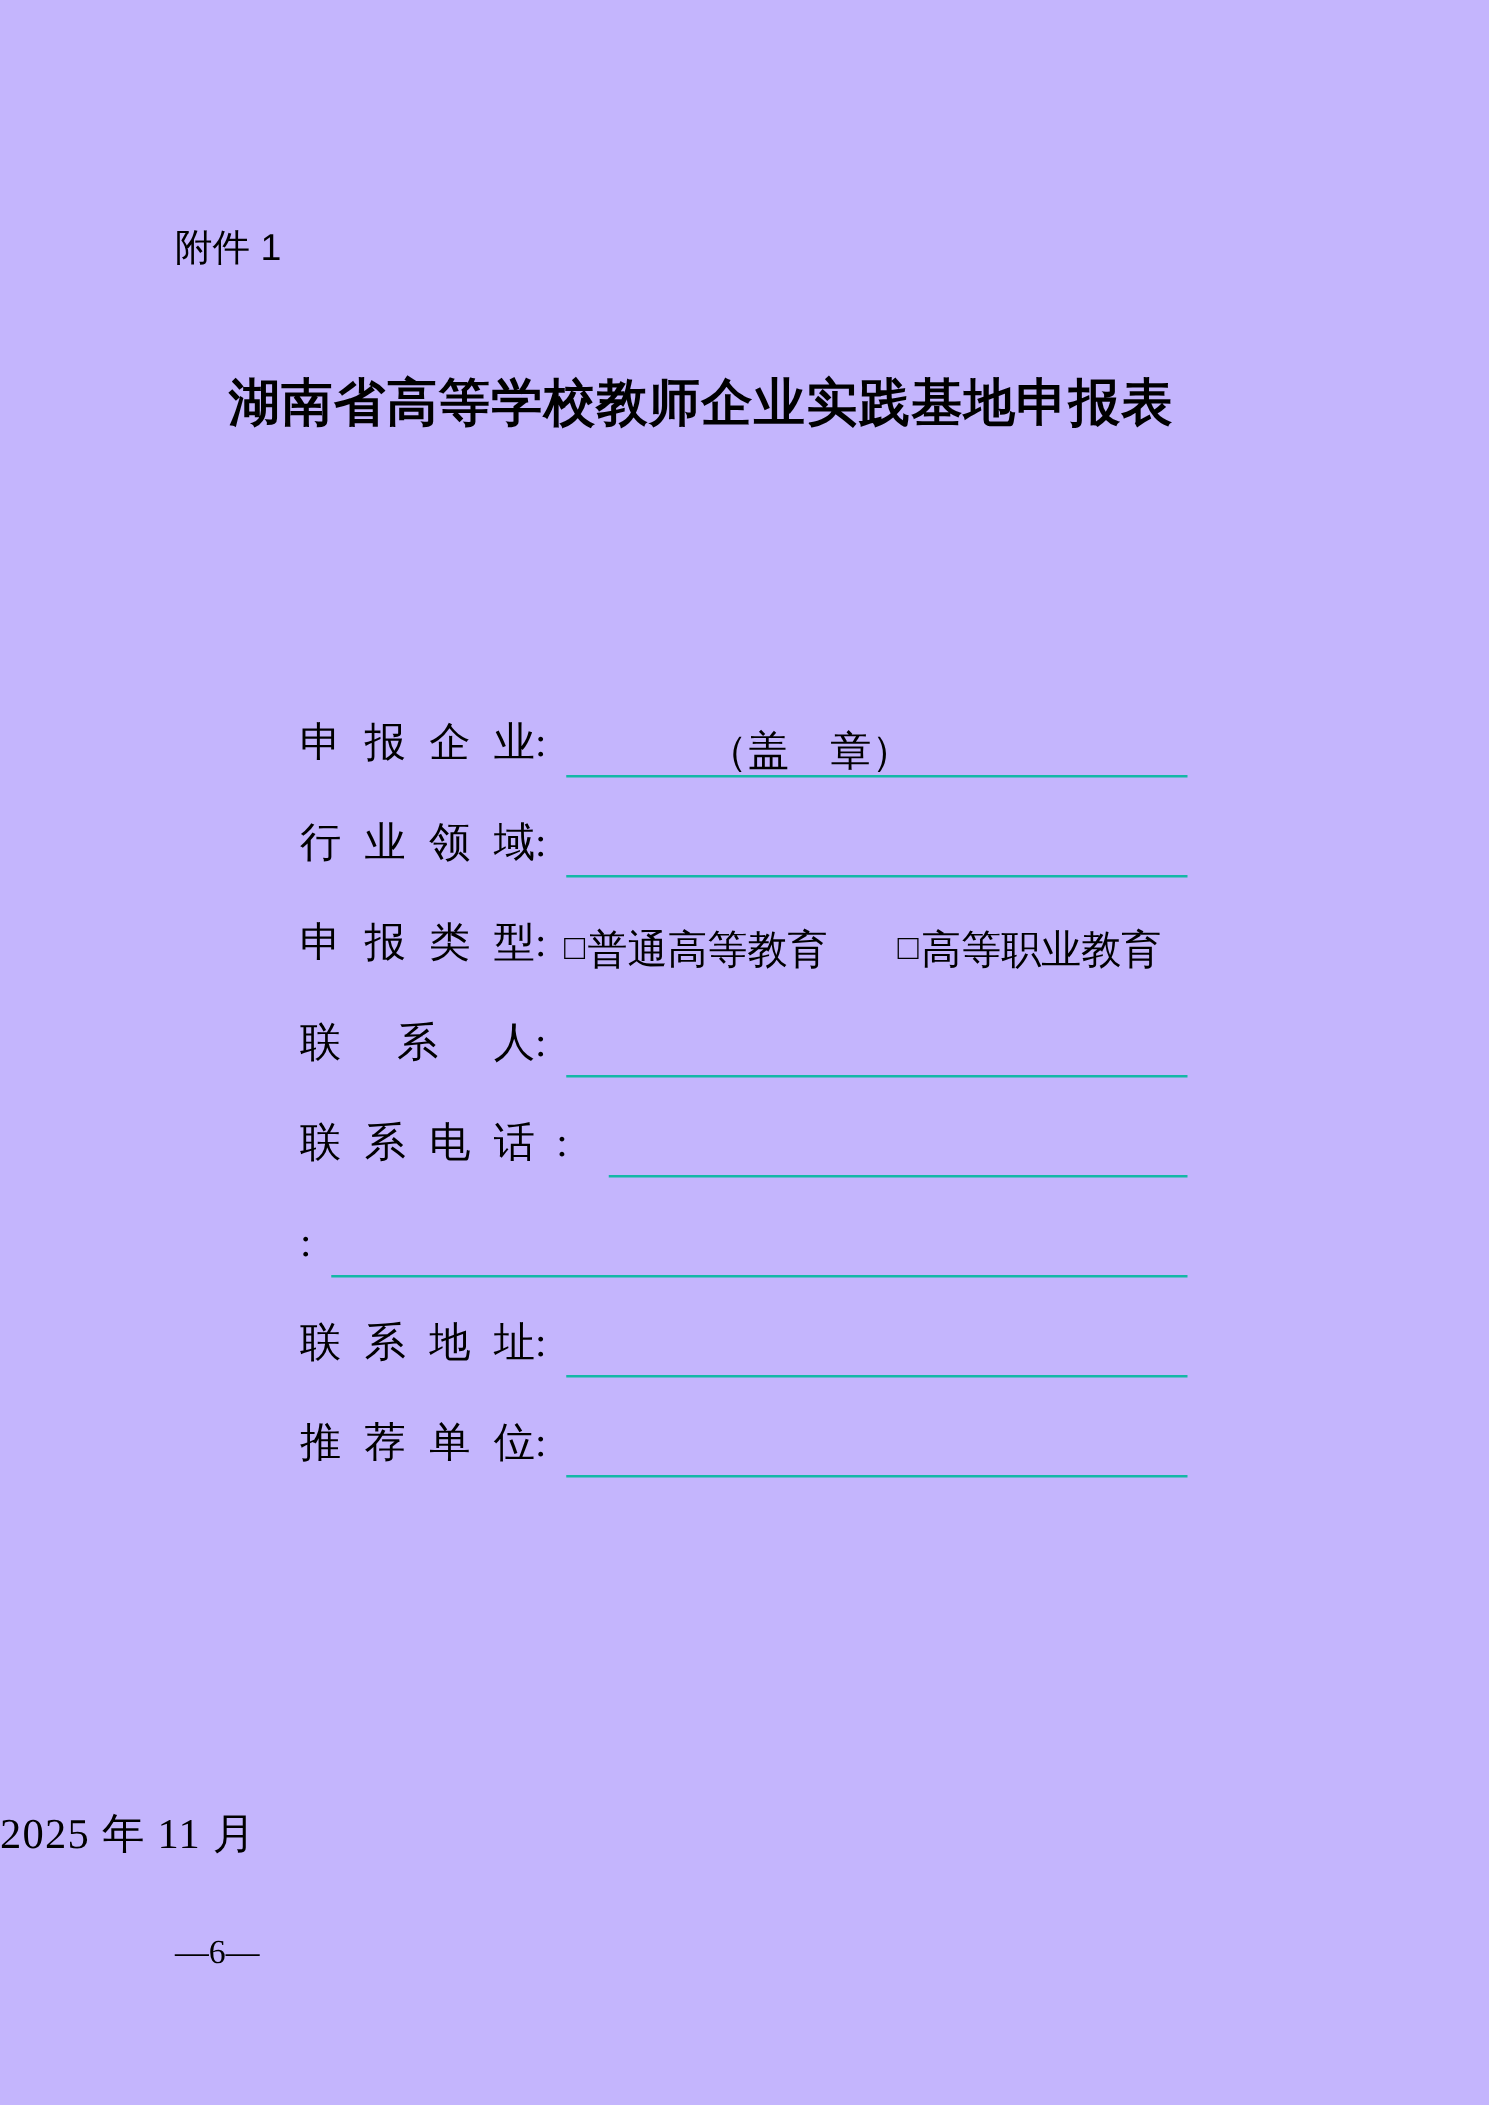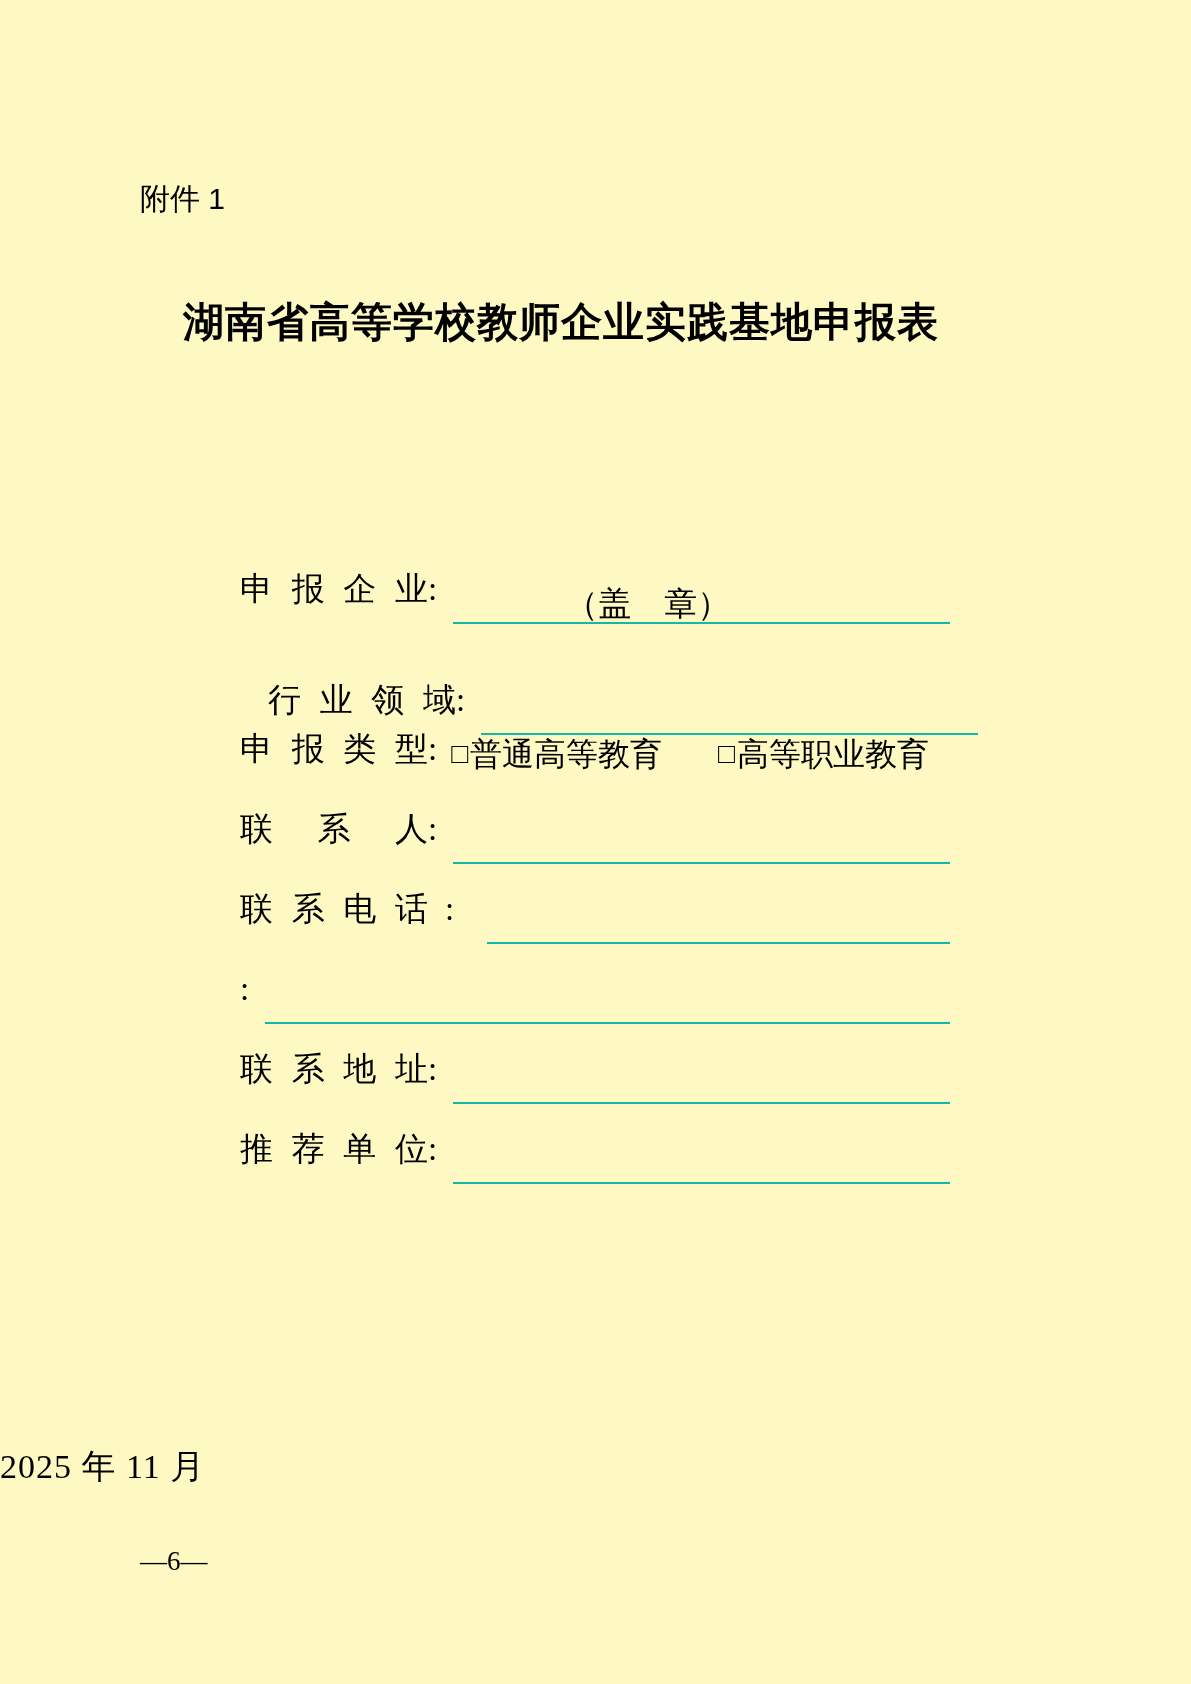--- a/index.html
+++ b/index.html
@@ -1,39 +1,39 @@
 <!DOCTYPE html>
 <html><head>
 <meta charset="utf-8">
 <style>
   html,body { margin:0; padding:0; background:#ffffff; }
   .page {
     position:relative;
     width:1191px; height:1684px;
-    background:#fef9c3;
+    background:#c4b5fd;
     color:#000;
     font-family:"Liberation Serif","DejaVu Serif",serif;
     overflow:hidden;
   }
   .attachment {
     position:absolute; left:140px; top:182px;
     font-size:30px; line-height:1.1;
     font-family:"Liberation Sans","DejaVu Sans",sans-serif;
   }
   .title {
     position:absolute; left:183px; top:299px;
     font-size:41px; font-weight:bold; line-height:1.15;
     letter-spacing:1px; white-space:nowrap;
   }
   .form-row {
     position:absolute; left:240px; width:710px; height:52px;
-    display:flex; 
+    display:flex; align-items:flex-end;
   }
   .row-1 { top:570px; }
-  .row-2 { top:681px;margin-left:28px; }
+  .row-2 { top:650px; }
   .row-3 { top:730px; }
   .row-4 { top:810px; }
   .row-5 { top:890px;gap:17px; }
   .row-6 { top:970px; }
   .row-7 { top:1050px; }
   .row-8 { top:1130px; }
   .field-label {
     display:inline-block; width:188px;
     font-size:33px; line-height:1.2; padding-bottom:6px;
     text-align:justify; text-align-last:justify;

